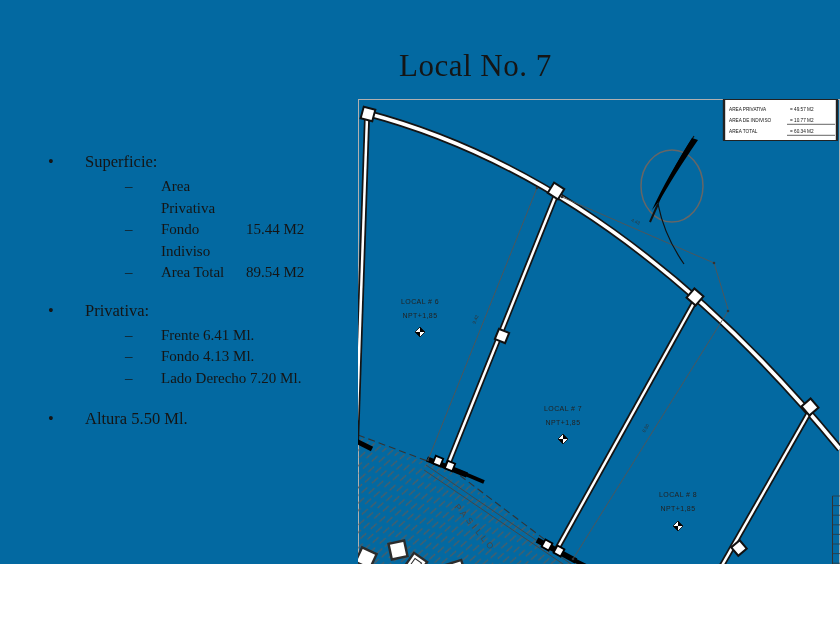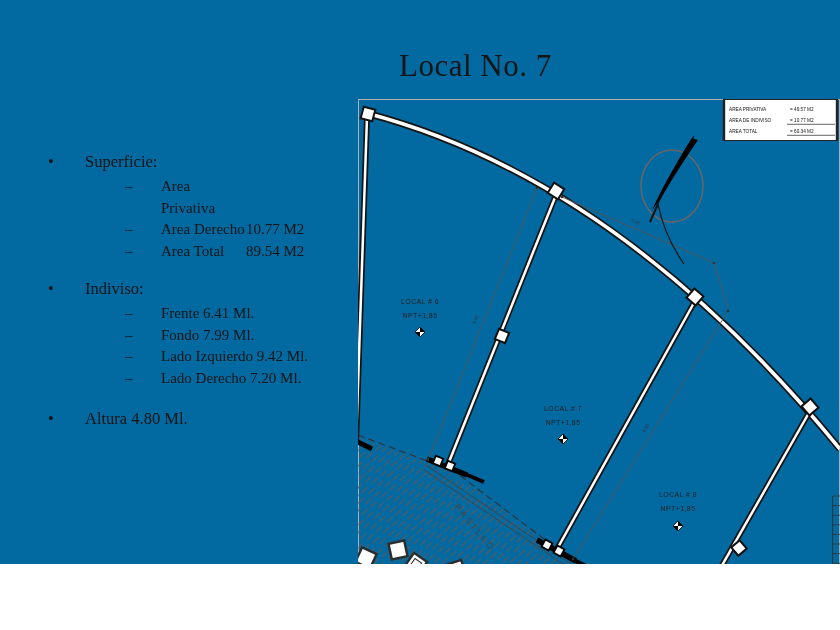--- a/index.html
+++ b/index.html
@@ -30,37 +30,36 @@
 <div id="page">
 
   <div class="title">Local No. 7</div>
 
   <div class="specs">
     <div class="bullet-row grp">Superficie:</div>
     <div class="sub">
       <span class="sup-name">Area Privativa</span>
     </div>
     <div class="sub">
-      <span class="sup-name">Area Derecho</span>
-      <span>10.77 M2</span>
+      <span class="sup-name">Fondo Indiviso</span>
+      <span>15.44 M2</span>
     </div>
     <div class="sub">
       <span class="sup-name">Area Total</span>
       <span>89.54 M2</span>
     </div>
 
     <div class="gap"></div>
-    <div class="bullet-row grp">Indiviso:</div>
+    <div class="bullet-row grp">Privativa:</div>
     <div class="sub">Frente 6.41 Ml.</div>
-    <div class="sub">Fondo 7.99 Ml.</div>
-    <div class="sub">Lado Izquierdo 9.42 Ml.</div>
+    <div class="sub">Fondo 4.13 Ml.</div>
     <div class="sub">Lado Derecho  7.20 Ml.</div>
 
     <div class="gap2"></div>
-    <div class="bullet-row">Altura 4.80 Ml.</div>
+    <div class="bullet-row">Altura 5.50 Ml.</div>
   </div>
 
   <div class="plan">
   <svg width="482" height="518" viewBox="0 0 482 518">
     <defs>
       <pattern id="hatch" width="13" height="11" patternUnits="userSpaceOnUse" patternTransform="rotate(18)">
         <path d="M2 9 L6 2 M8 10.5 L12 3.5" stroke="#5a5a5a" stroke-width="1.1" fill="none"></path>
       </pattern>
     </defs>
 

